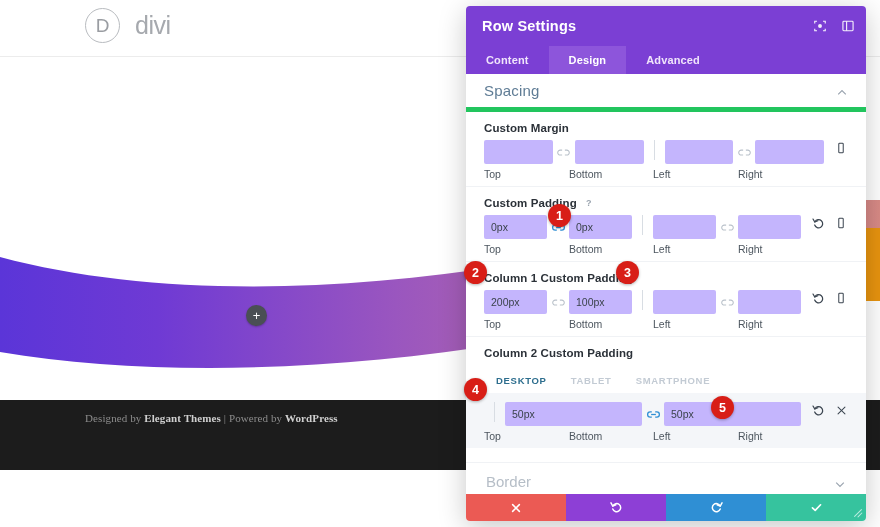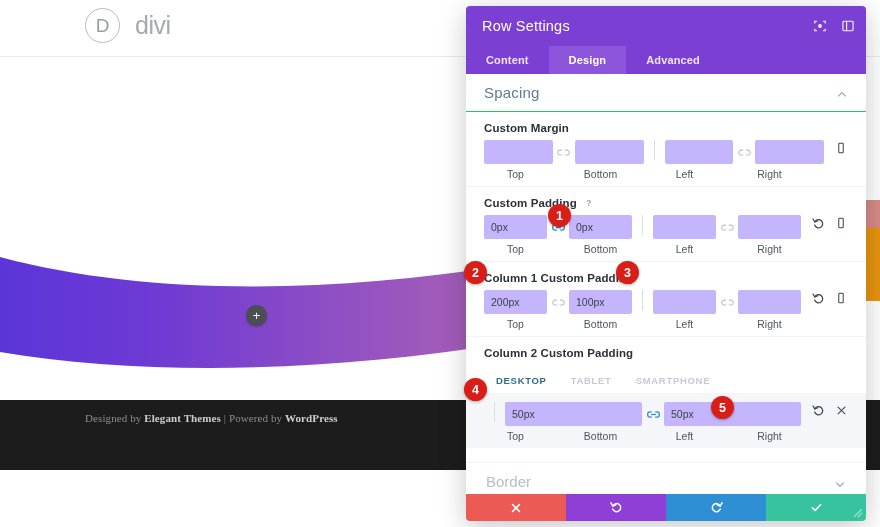--- a/index.html
+++ b/index.html
@@ -49,38 +49,38 @@
   
   #modal{
     position:absolute;left:466px;top:6px;width:400px;height:515px;
     background:#fff;border-radius:4px;overflow:hidden;
     box-shadow:0 6px 28px rgba(0,0,0,.22);
   }
   .modal-header{
     height:40px;background:#7e3bd0;background:#7b3fd4;
     display:flex;align-items:center;padding:0 16px;box-sizing:border-box;position:relative;
   }
-  .modal-title{color:#fff;font-size:14.5px;font-weight:400;letter-spacing:.2px;}
+  .modal-title{color:#fff;font-size:14.5px;font-weight:700;letter-spacing:.2px;}
   .hdr-icons{position:absolute;right:10px;top:0;height:40px;display:flex;align-items:center;gap:12px;}
   .hdr-icon{width:16px;height:16px;opacity:.92;display:flex;align-items:center;justify-content:center;cursor:pointer;}
 
   .tabs-row{height:28px;background:#7b3fd4;display:flex;align-items:stretch;}
   .tab{
     display:flex;align-items:center;justify-content:center;
     color:#f0e5fb;font-size:11px;font-weight:700;padding:0 20px;cursor:pointer;letter-spacing:.15px;
   }
   .tab.active{background:#8d55db;color:#ffffff;}
 
   .modal-body{
     position:absolute;top:68px;left:0;width:400px;height:447px;background:#fff;overflow:hidden;
   }
 
   .section-head{
     height:38px;display:flex;align-items:center;justify-content:space-between;
-    padding:0 18px;box-sizing:border-box;border-bottom:1px solid #22c55e;cursor:pointer;
+    padding:0 18px;box-sizing:border-box;border-bottom:5px solid #22c55e;cursor:pointer;
   }
   .section-head .title{font-size:15px;color:#5f7c95;letter-spacing:.2px;}
   .chev{width:12px;height:12px;color:#9aa4af;}
 
   .pad-group{padding:10px 18px 6px 18px;border-bottom:1px solid #f0f2f5;position:relative;}
   .pad-group.nobd{border-bottom:none;}
   .group-label{
     font-size:11.5px;color:#2b3138;font-weight:700;letter-spacing:.1px;margin-bottom:6px;
     display:flex;align-items:center;gap:6px;
   }
@@ -97,21 +97,21 @@
   }
   .link-ico{
     width:22px;flex:0 0 22px;display:flex;align-items:center;justify-content:center;cursor:pointer;
   }
   .divider-v{width:1px;background:#d8dde3;height:20px;margin:0 10px;flex:0 0 1px;}
   .row-actions{display:flex;align-items:center;gap:9px;margin-left:10px;padding-top:1px;}
   .act{width:14px;height:14px;display:flex;align-items:center;justify-content:center;cursor:pointer;color:#4d5a67;}
 
   .labels-row{display:flex;margin-top:4px;}
   .labels-pair{display:flex;flex:1;min-width:0;}
-  .lbl{flex:1;text-align:center;font-size:10.5px;color:#4d565f;}
+  .lbl{flex:1;font-size:10.5px;color:#4d565f;}
   .lbl-gap{width:22px;flex:0 0 22px;}
   .lbl-div{width:21px;flex:0 0 21px;}
   .lbl-actions{width:calc(10px + 37px);flex:0 0 47px;}
 
   
   .resp-tabs{display:flex;padding:0 18px;margin-top:10px;}
   .rtab{
     font-size:9.5px;font-weight:700;letter-spacing:.7px;padding:6px 12px 7px 12px;cursor:pointer;
     color:#c3cbd4;
   }

